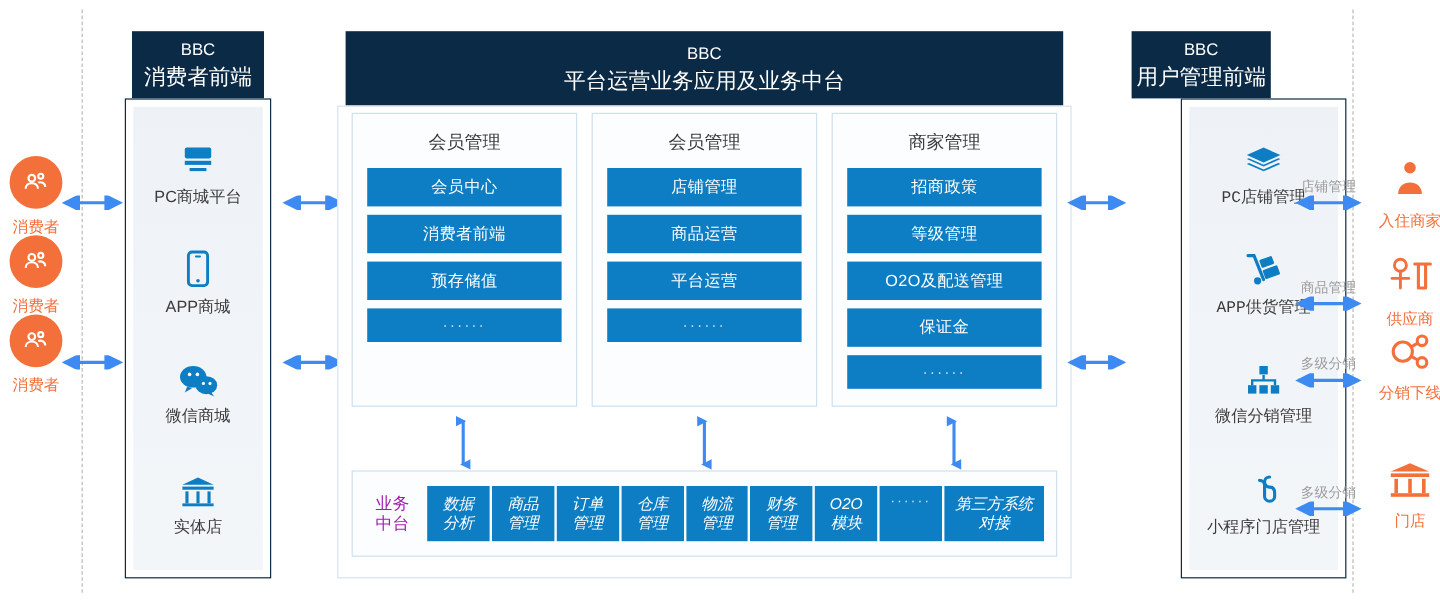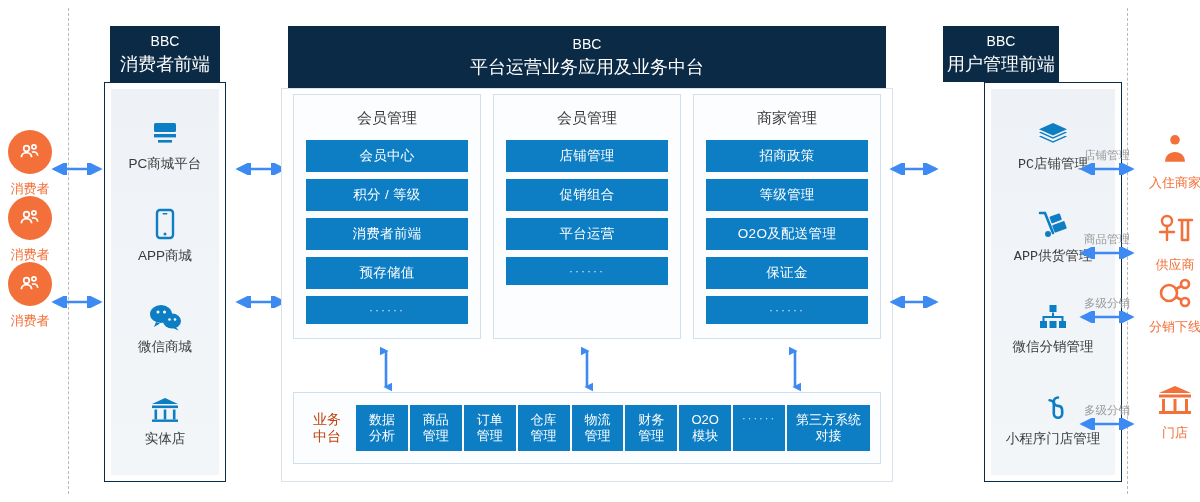--- a/index.html
+++ b/index.html
@@ -73,24 +73,24 @@
   }
   .chip.dots{color:#dbeaf6;letter-spacing:2px;font-size:12px;}
   .chip:last-child{margin-bottom:0;}
 
   
   .midbar{
     position:absolute;background:#fbfdff;border:1px solid #cfe0ee;box-sizing:border-box;
     display:flex;align-items:center;padding:8px 10px;gap:6px;
   }
   .midbar .mlabel{
-    font-size:14px;color:#c2410c;line-height:1.25;text-align:center;
+    font-size:14px;color:#a21caf;line-height:1.25;text-align:center;
     width:46px;flex:none;
   }
-  .midbar .mchips{display:flex;gap:2px;flex:1;}
+  .midbar .mchips{display:flex;gap:2px;flex:1;font-style:italic;}
   .mchip{
     background:#0d7dc4;color:#fff;font-size:13px;line-height:1.25;
     text-align:center;padding:7px 2px;flex:1;
   }
   .mchip .two{display:block;}
   .mchip.dots{color:#cfe6f5;letter-spacing:2px;font-size:11px;}
 
   
   .harrow{position:absolute;height:12px;}
   .harrow svg{display:block;}
@@ -231,29 +231,28 @@
   <div class="hdr" style="left:288px;top:26px;width:598px;height:62px;">
     <div class="t1">BBC</div>
     <div class="t2">平台运营业务应用及业务中台</div>
   </div>
   <div class="center-panel" style="left:281px;top:88px;width:612px;height:394px;"></div>
 
   <div class="cards" style="left:293px;top:94px;">
     <div class="card">
       <h3>会员管理</h3>
       <div class="chip">会员中心</div>
-      <div class="chip">积分 / 等级</div>
       <div class="chip">消费者前端</div>
       <div class="chip">预存储值</div>
       <div class="chip dots">······</div>
     </div>
     <div class="card">
       <h3>会员管理</h3>
       <div class="chip">店铺管理</div>
-      <div class="chip">促销组合</div>
+      <div class="chip">商品运营</div>
       <div class="chip">平台运营</div>
       <div class="chip dots">······</div>
     </div>
     <div class="card">
       <h3>商家管理</h3>
       <div class="chip">招商政策</div>
       <div class="chip">等级管理</div>
       <div class="chip">O2O及配送管理</div>
       <div class="chip">保证金</div>
       <div class="chip dots">······</div>

